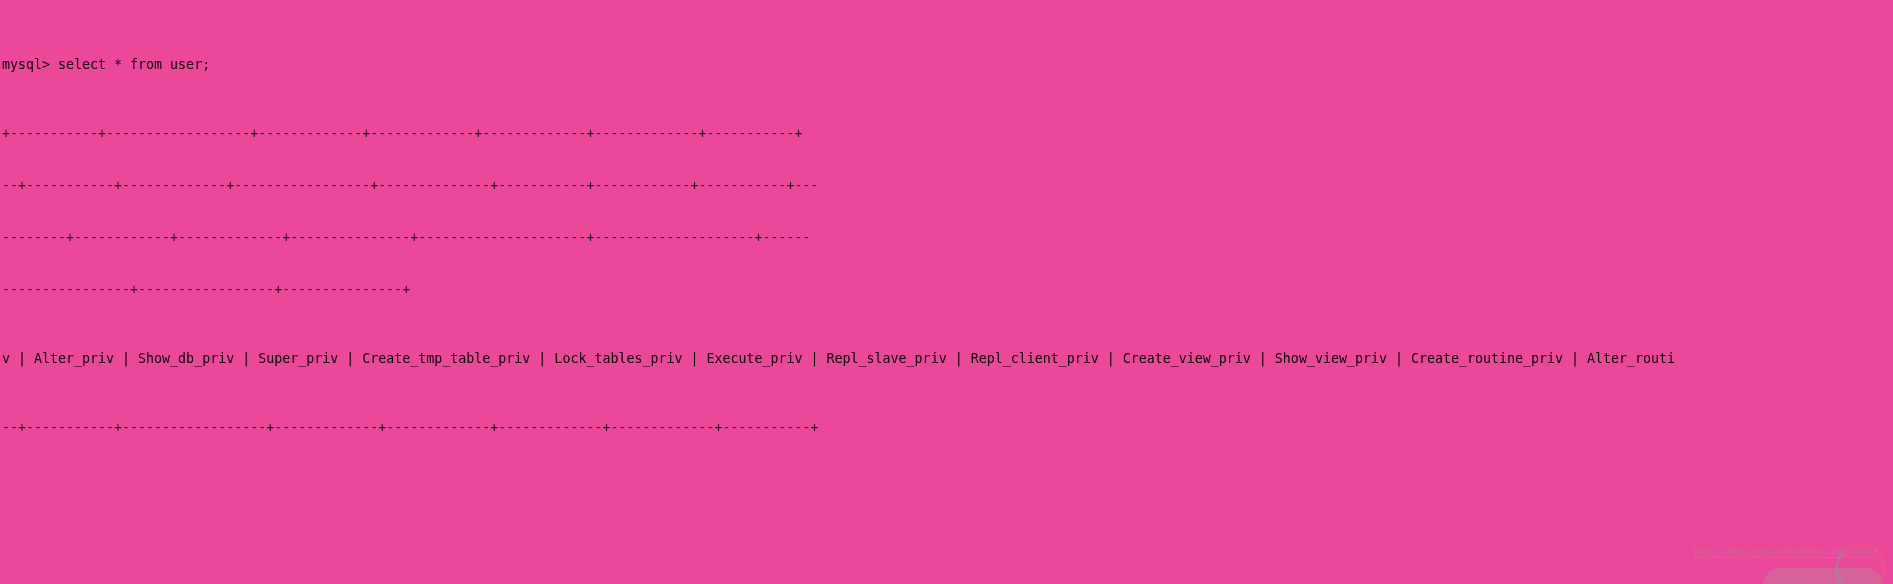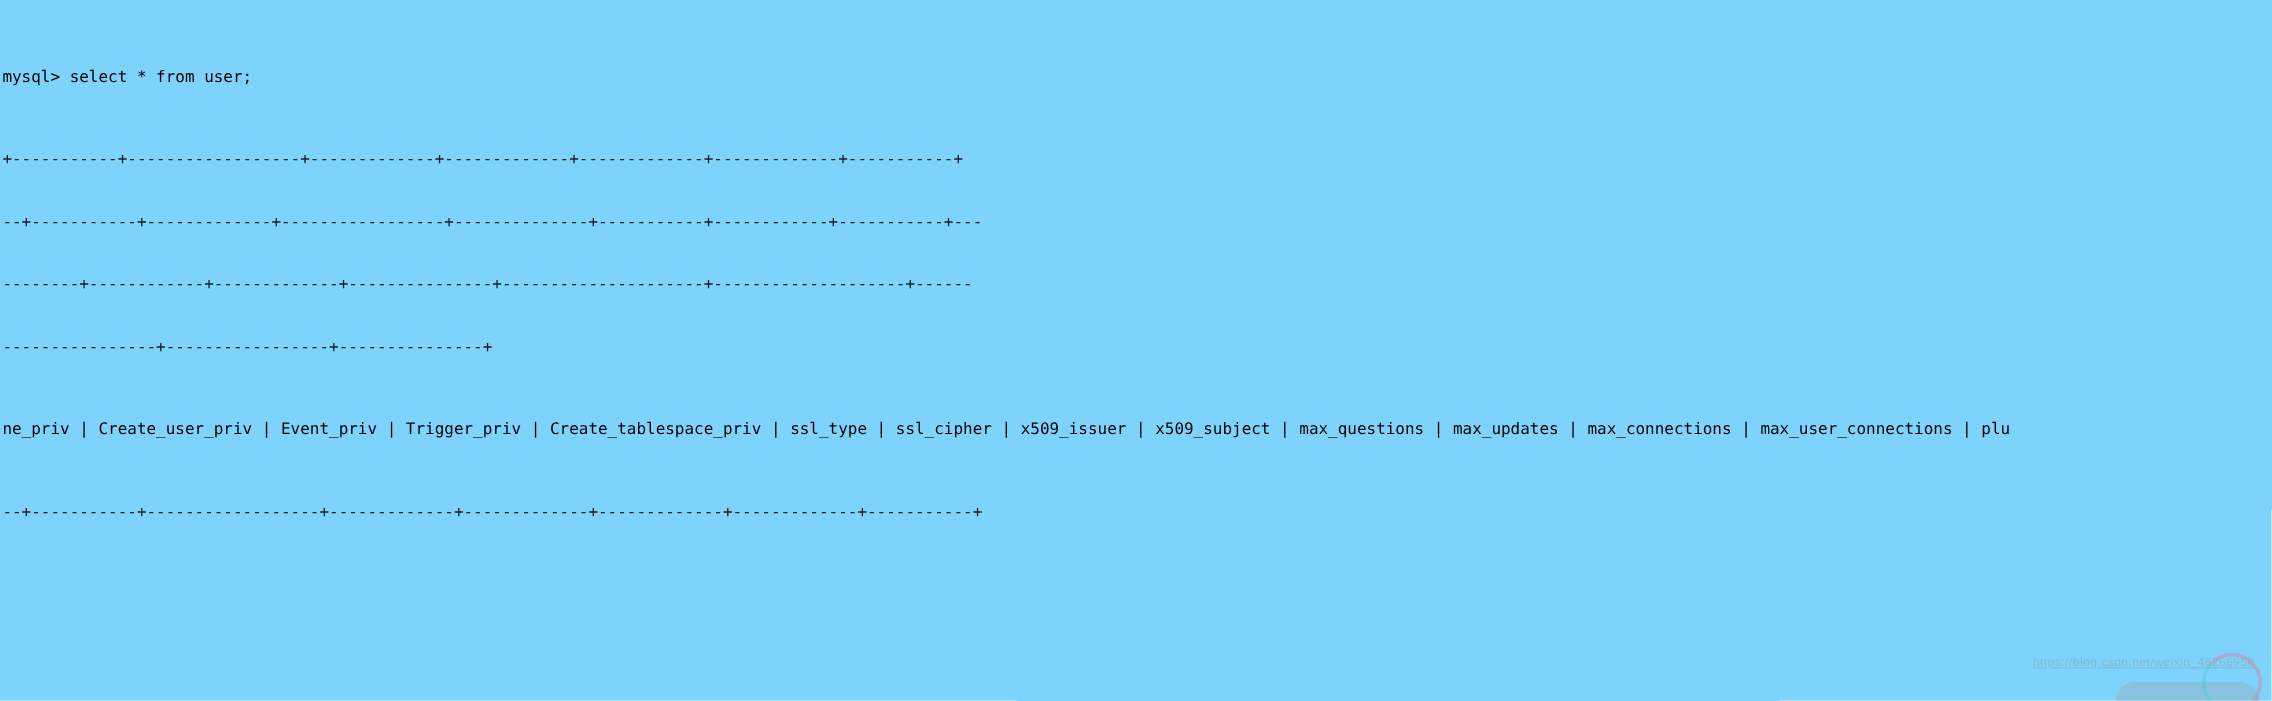--- a/index.html
+++ b/index.html
@@ -14,21 +14,21 @@
     overflow: hidden;
     position: relative;
     font-family: "DejaVu Sans Mono", "Liberation Mono", monospace;
   }
   #terminal {
     position: absolute;
     left: 0;
     top: 0;
     width: 1893px;
     height: 584px;
-    background: #7dd3fc;
+    background: #ec4899;
     color: #000000;
     font-family: "DejaVu Sans Mono", "Liberation Mono", monospace;
     font-size: 13.3px;
     line-height: 17.3px;
     letter-spacing: 0px;
     white-space: pre;
     padding: 4px 0 0 2px;
     box-sizing: border-box;
     overflow: hidden;
   }
@@ -81,21 +81,21 @@
 
 <div id="terminal">
 
   <span class="line">mysql&gt; select * from user;</span>
 
   <span class="line rule">+-----------+------------------+-------------+-------------+-------------+-------------+-----------+</span>
   <span class="line rule">--+-----------+-------------+-----------------+--------------+-----------+------------+-----------+---</span>
   <span class="line rule">--------+------------+-------------+---------------+---------------------+--------------------+------</span>
   <span class="line rule">----------------+-----------------+---------------+</span>
 
-  <span class="line">ne_priv | Create_user_priv | Event_priv | Trigger_priv | Create_tablespace_priv | ssl_type | ssl_cipher | x509_issuer | x509_subject | max_questions | max_updates | max_connections | max_user_connections | plu</span>
+  <span class="line">v | Alter_priv | Show_db_priv | Super_priv | Create_tmp_table_priv | Lock_tables_priv | Execute_priv | Repl_slave_priv | Repl_client_priv | Create_view_priv | Show_view_priv | Create_routine_priv | Alter_routi</span>
 
   <span class="line rule">--+-----------+------------------+-------------+-------------+-------------+-------------+-----------+</span>
   
   
 
   
   
   
   
 

